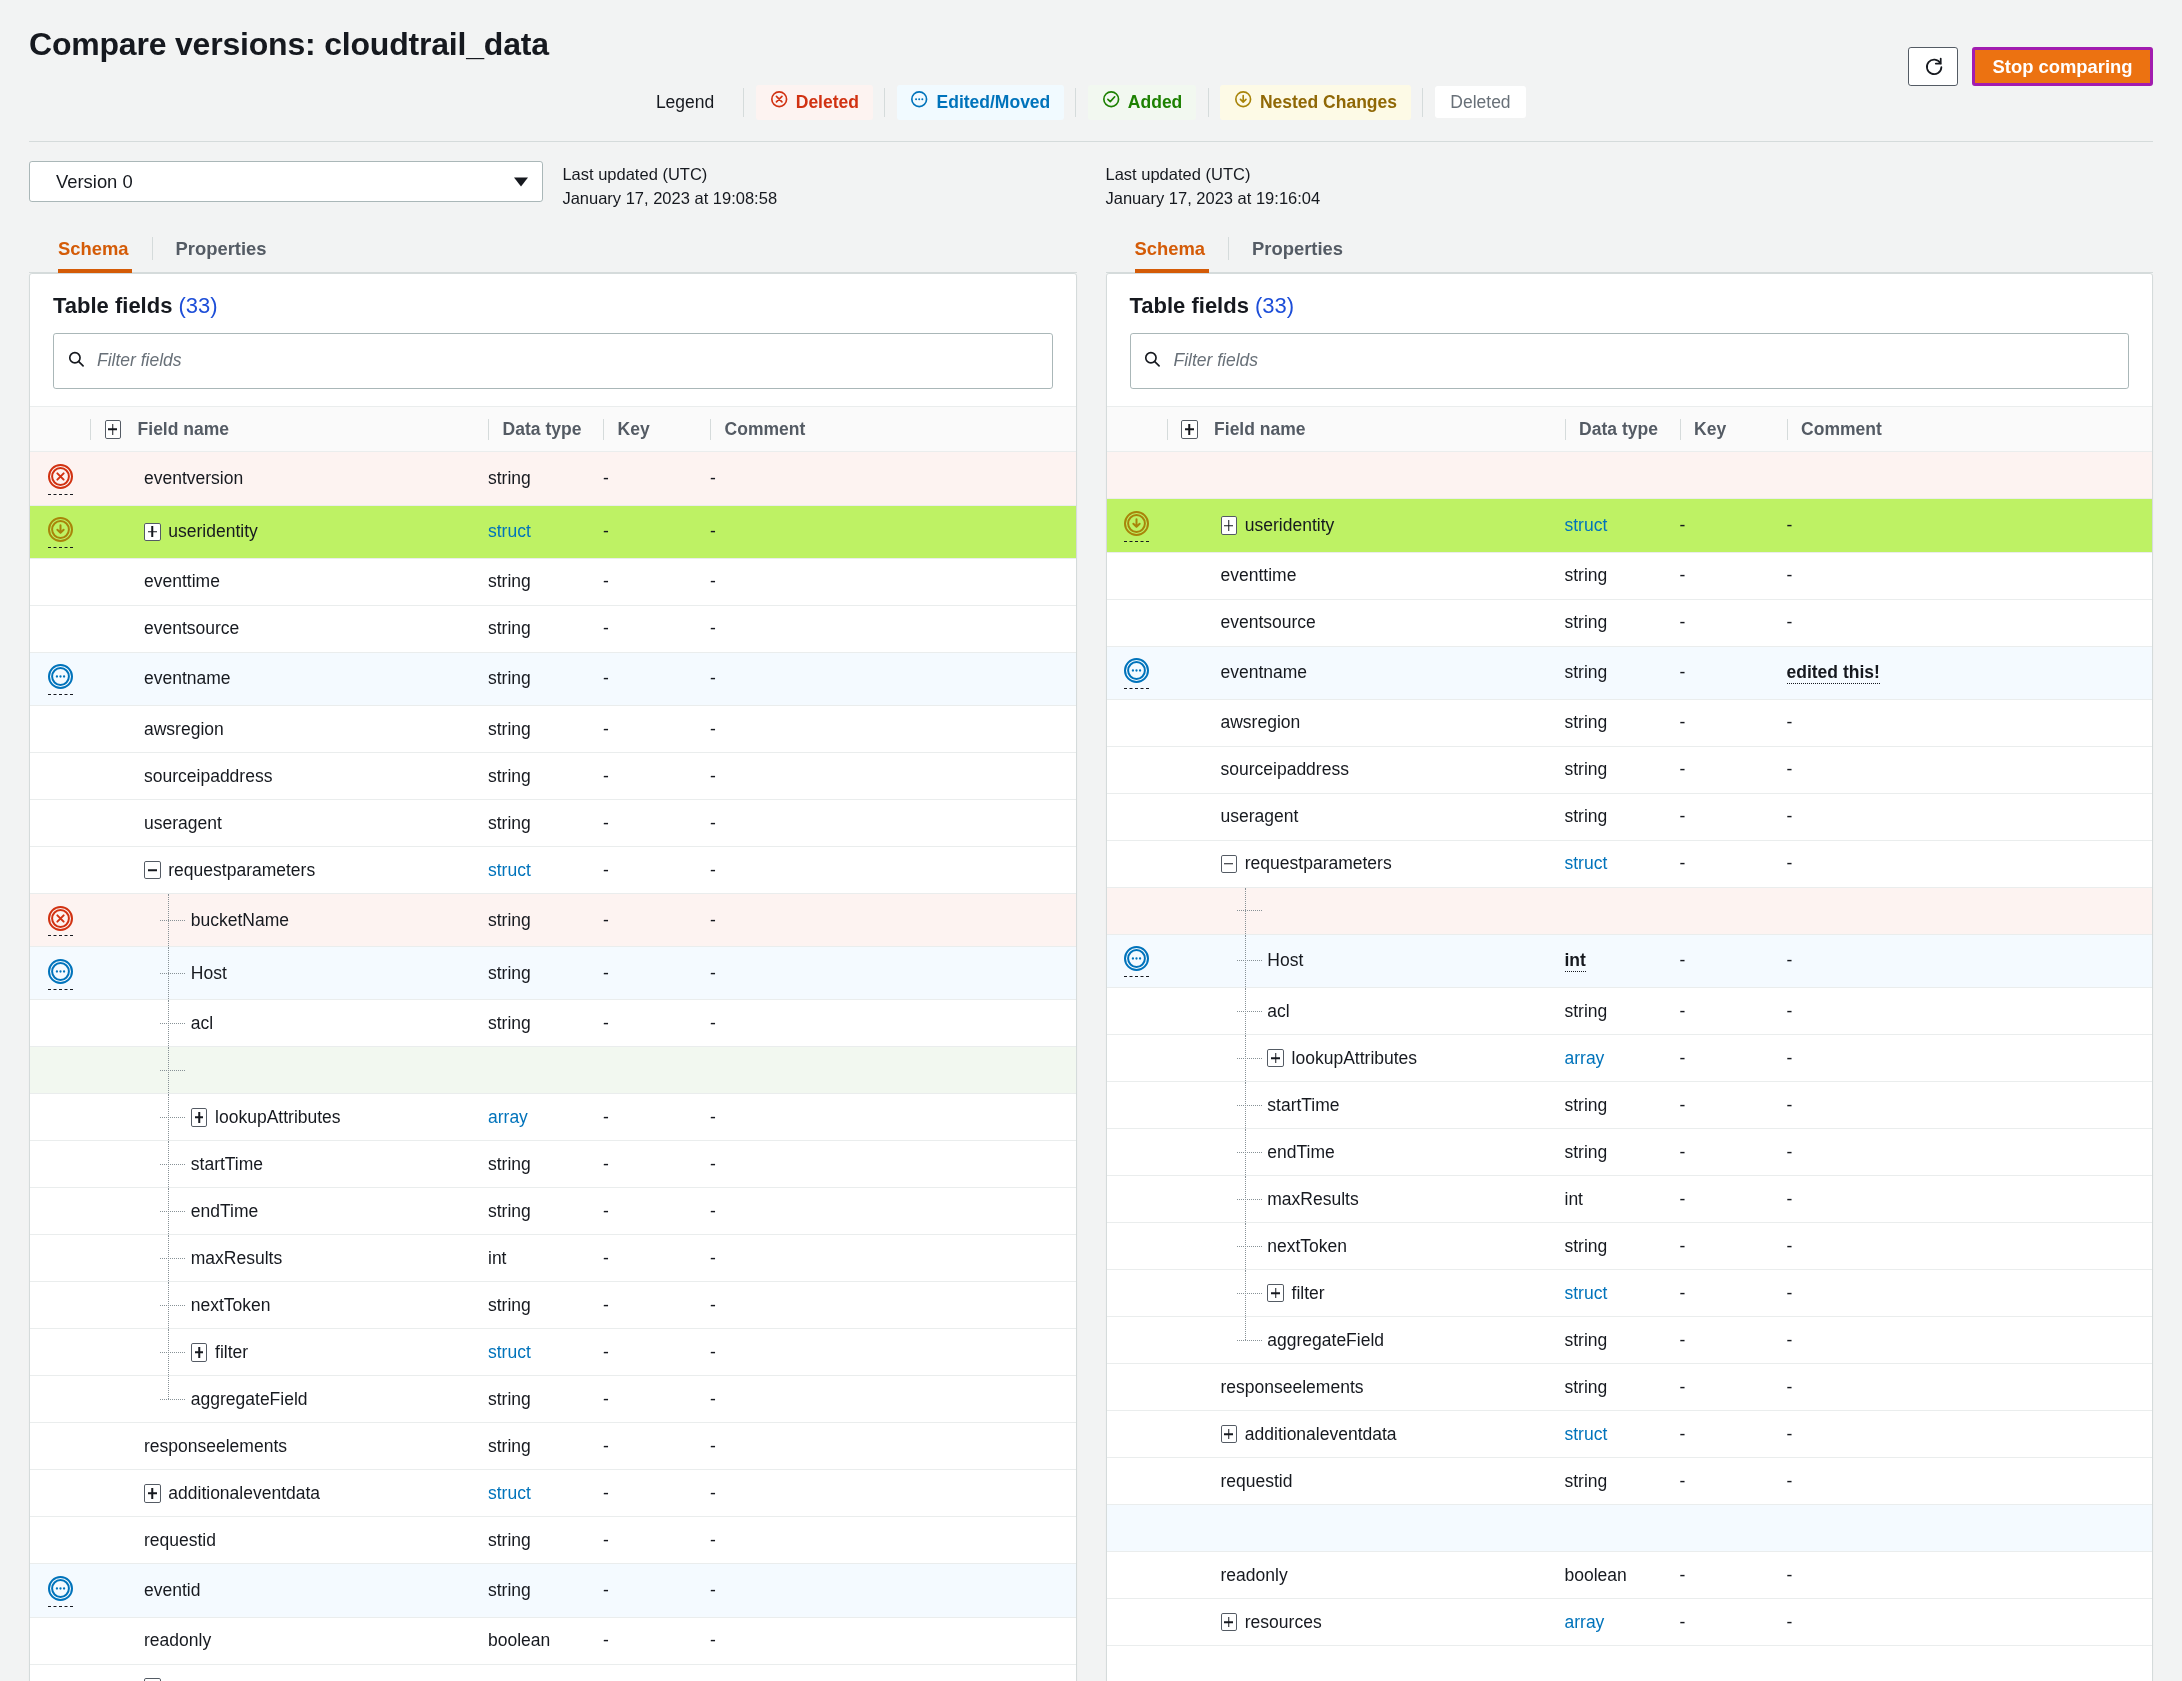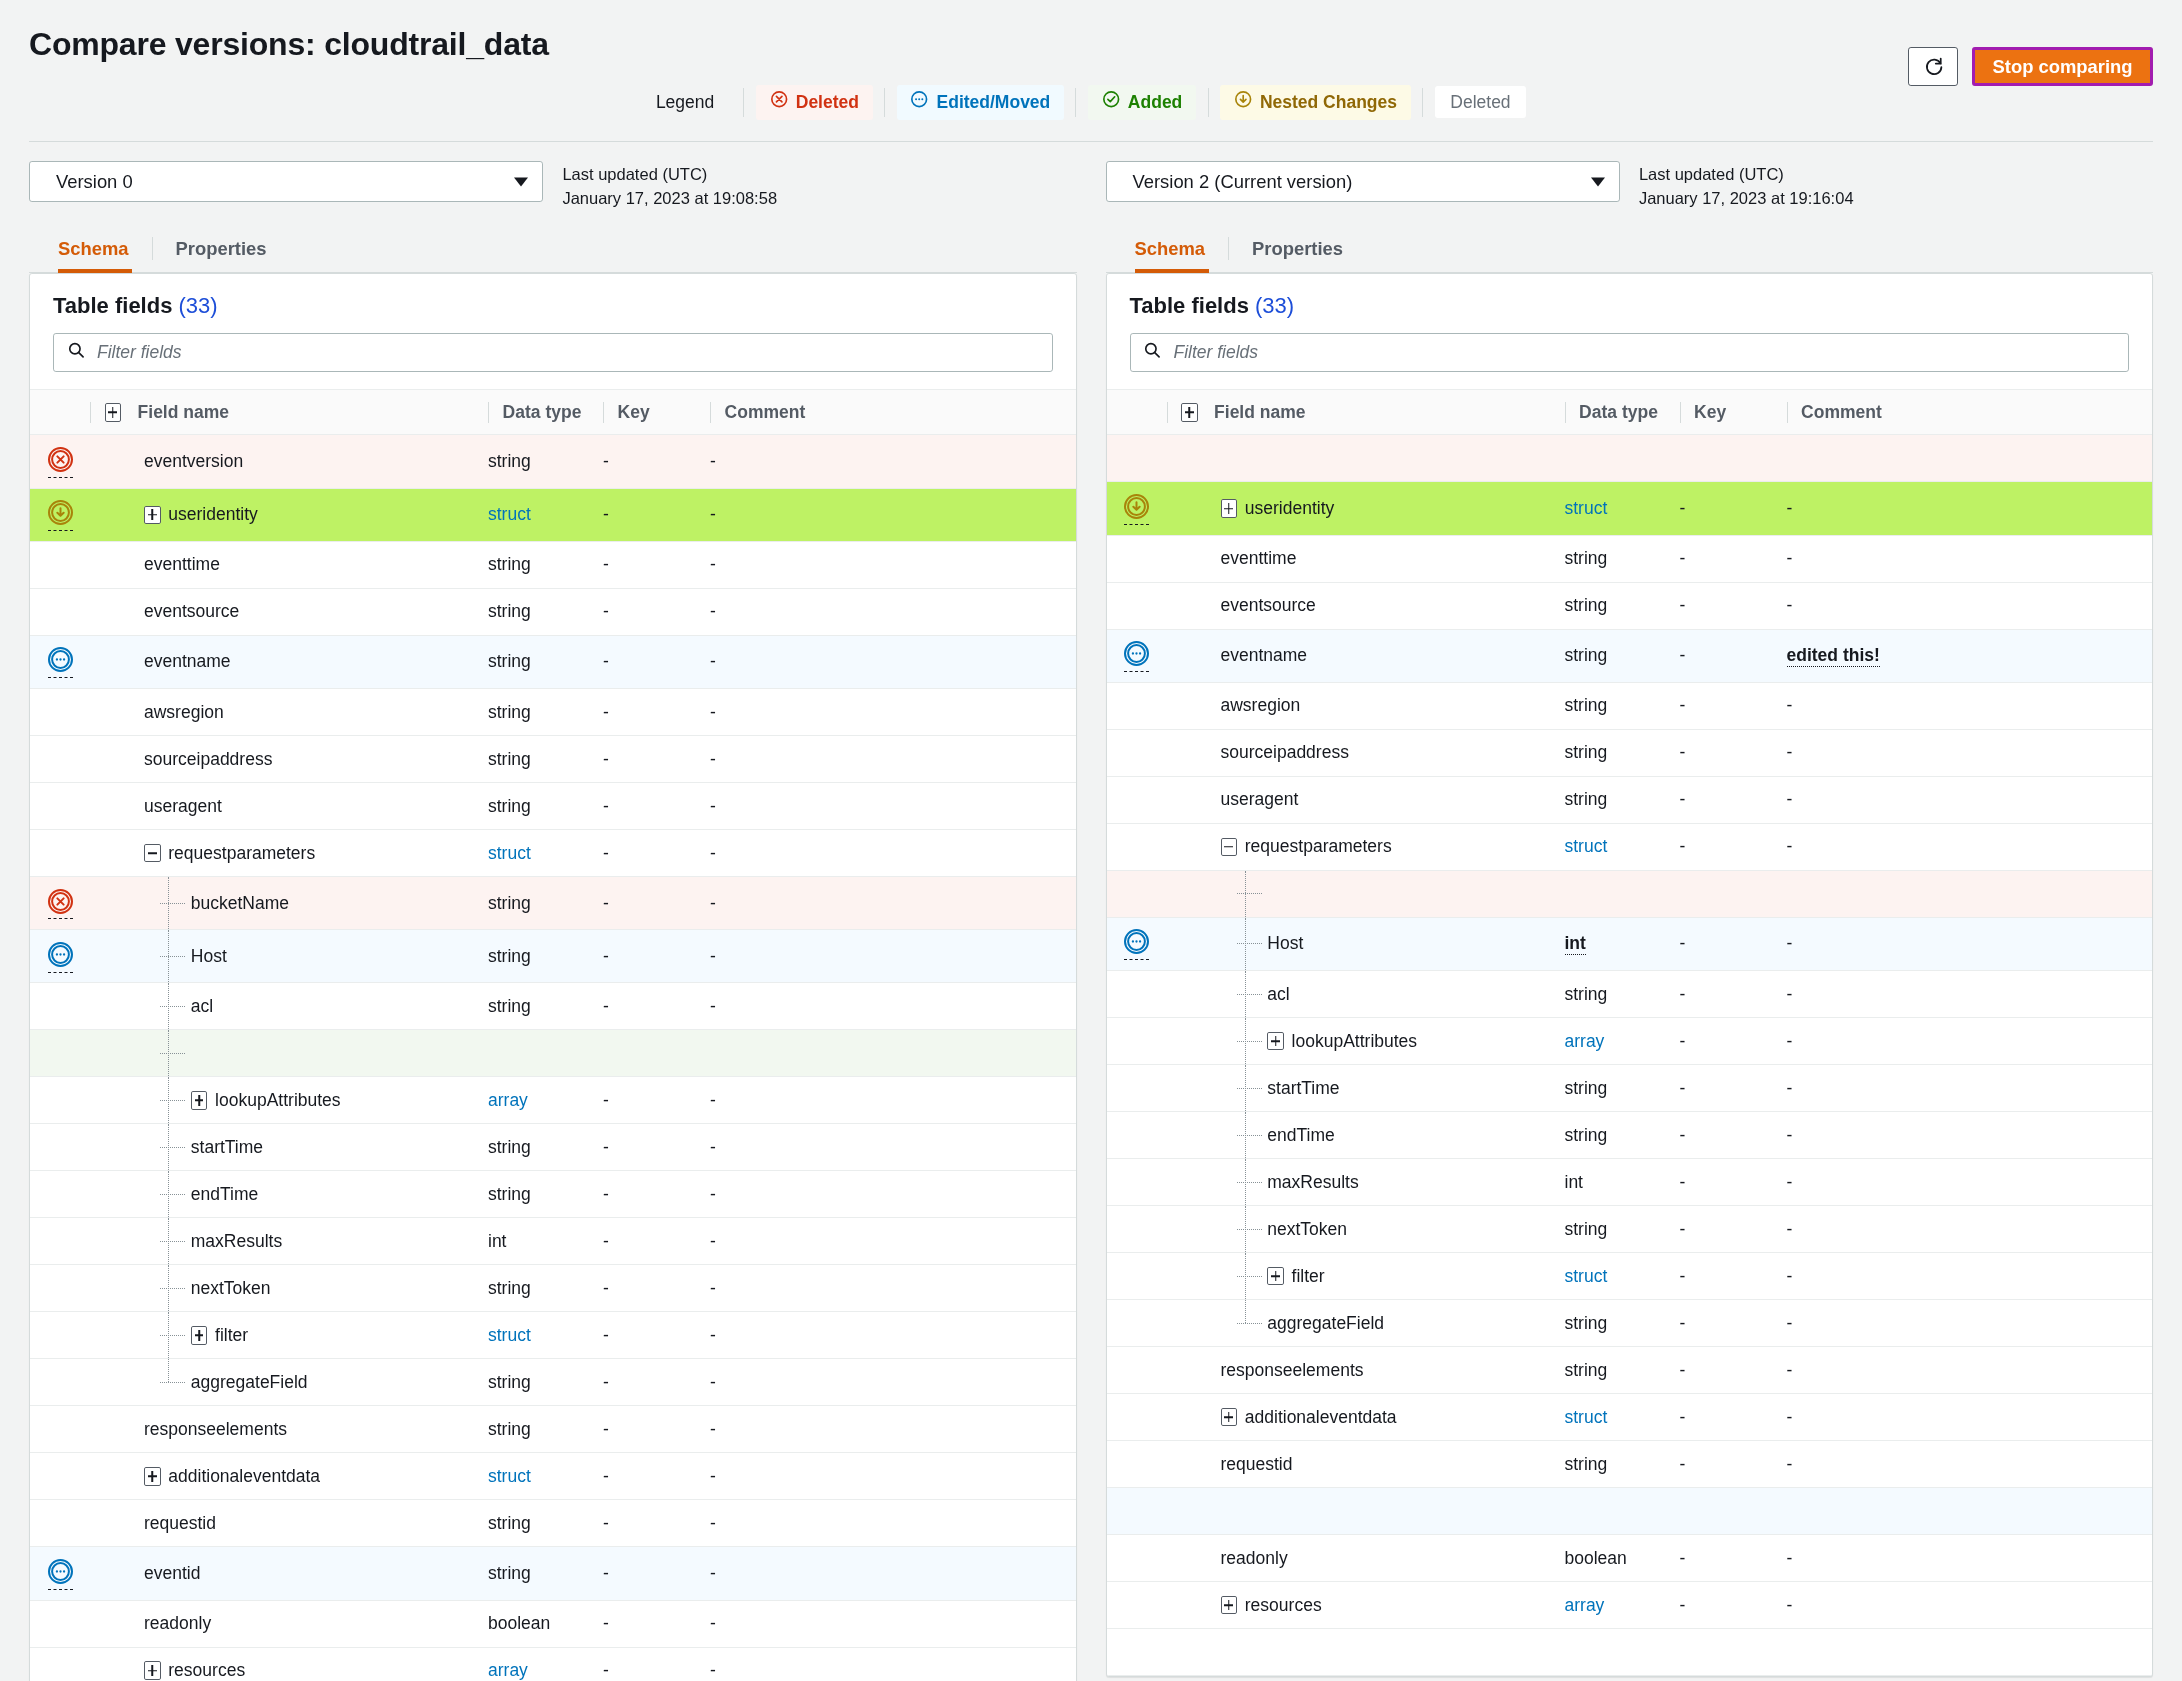--- a/index.html
+++ b/index.html
@@ -164,21 +164,21 @@
   .card-title {
     font-size: 22px; font-weight: 700; color: #16191f;
   }
   .card-title .count { font-weight: 400; color: #1d4ed8; }
   .filter-wrap {
     margin: 13.6px 0 17.5px 0;
     position: relative;
   }
   .filter-input {
     width: 100%;
-    height: 39px;
+    height: 56px;
     border: 1px solid #aab7b8;
     border-radius: 2.9px;
     padding: 0 11.6px 0 43px;
     font-size: 17.5px;
     font-family: "Liberation Sans", sans-serif;
     color: #16191f;
     background: #fff;
   }
   .filter-input::placeholder { color: #687078; font-style: italic; }
   .search-ic {
@@ -383,24 +383,20 @@
     </div>
     <div class="tabs">
       <div class="tab active">Schema</div>
       <div class="tab-sep"></div>
       <div class="tab">Properties</div>
     </div>
   </div>
 
   <div class="version-col">
     <div class="version-inner">
-      <div class="select">
-        <span>Version 2 (Current version)</span>
-        <span class="caret"></span>
-      </div>
       <div class="lastupd">
         <span>Last updated (UTC)</span>
         <span class="l2">January 17, 2023 at 19:16:04</span>
       </div>
     </div>
     <div class="tabs">
       <div class="tab active">Schema</div>
       <div class="tab-sep"></div>
       <div class="tab">Properties</div>
     </div>

